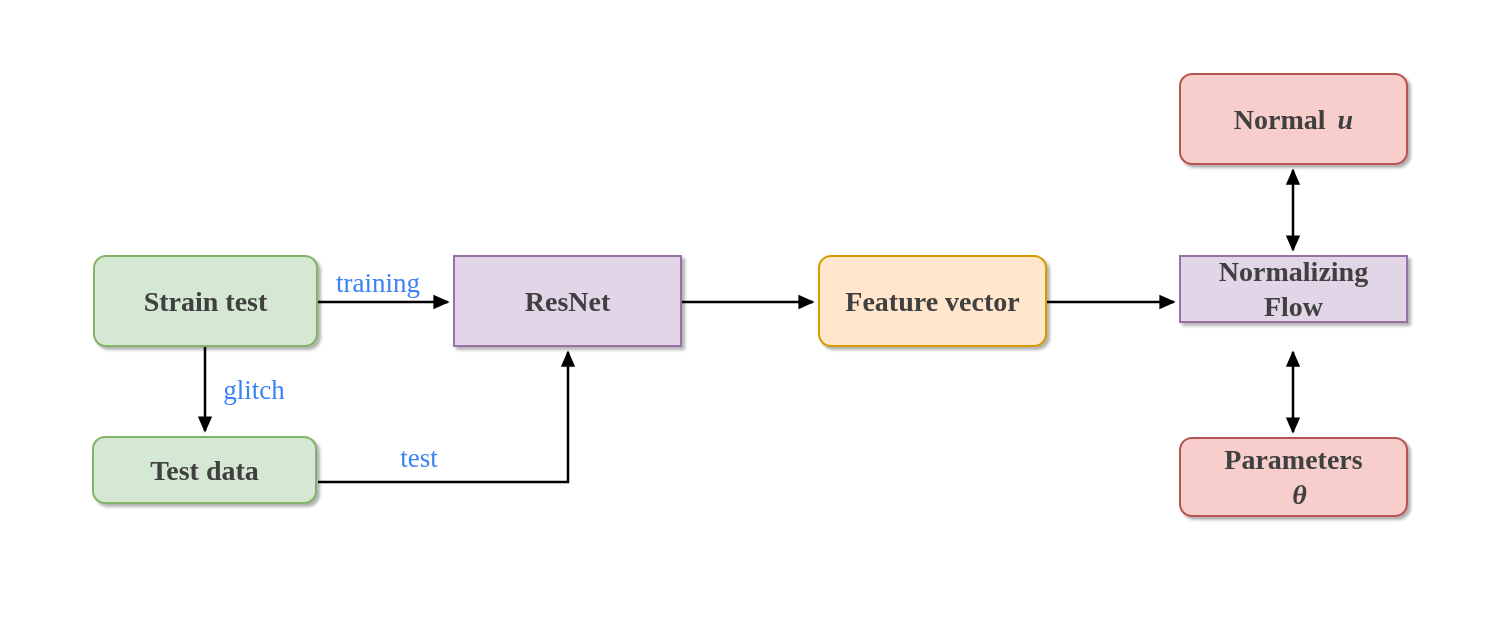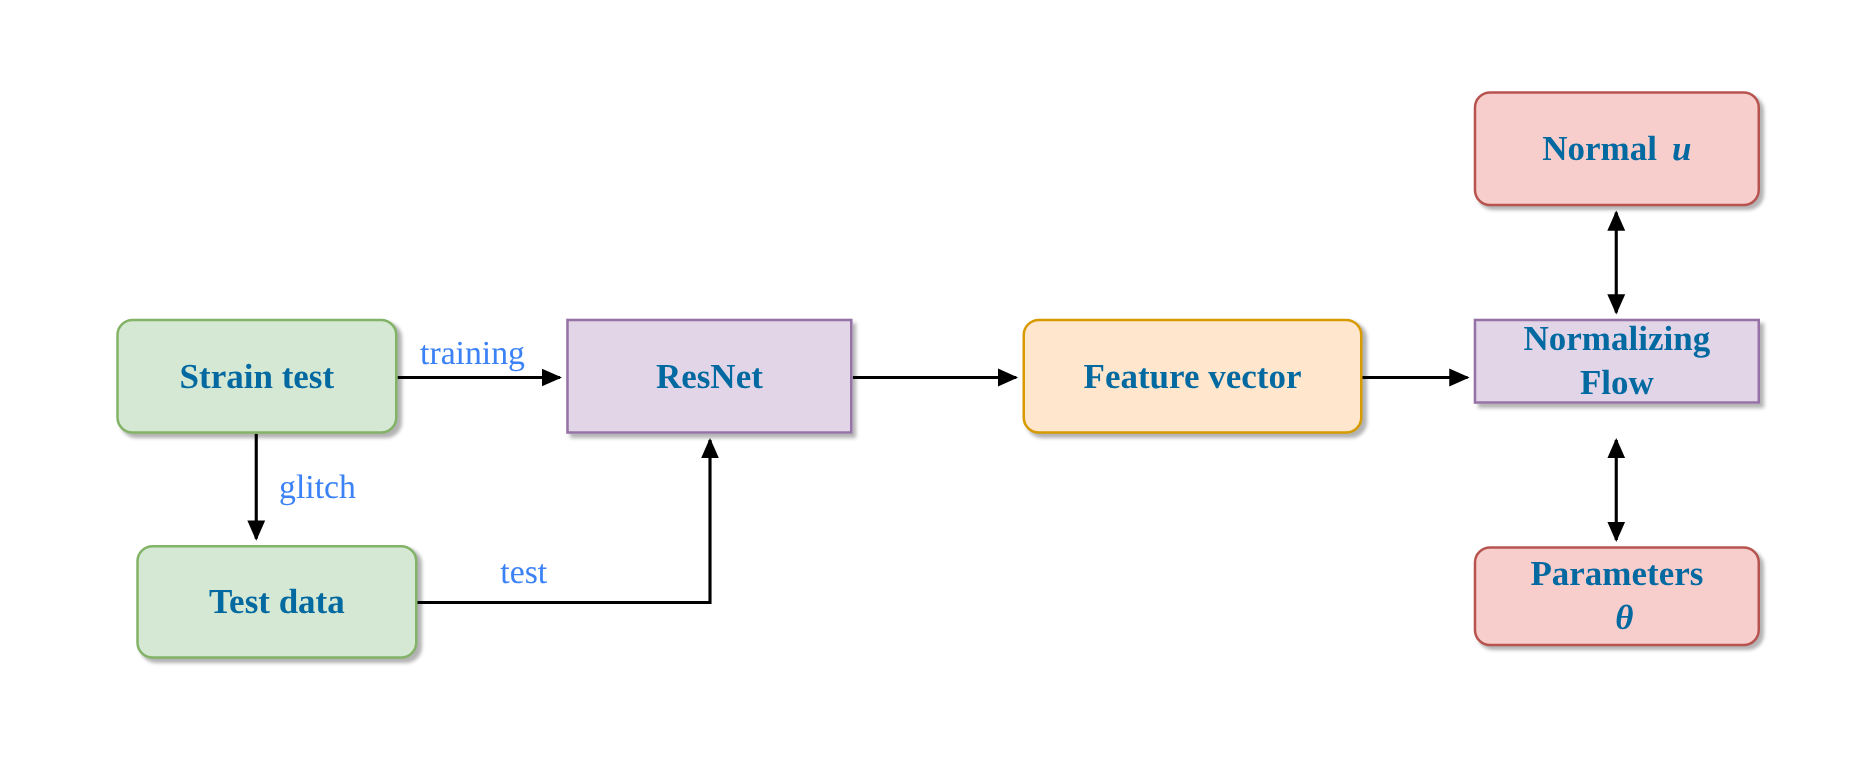--- a/index.html
+++ b/index.html
@@ -25,29 +25,29 @@
   .node {
     position: absolute;
     box-sizing: border-box;
     border: 2.5px solid #666;
     display: flex;
     align-items: center;
     justify-content: center;
     text-align: center;
     font-weight: bold;
     font-size: 28px;
-    color: #0369a1;
+    color: #404040;
     line-height: 1.25;
     box-shadow: 3px 3px 3px rgba(0,0,0,0.3);
   }
   .rounded { border-radius: 13px; }
   .node-strain   { left: 93px;   top: 255px; width: 225px; height: 92px; }
-  .node-test     { left: 109px;   top: 436px; width: 225px; height: 91px; font-family: Liberation Serif, serif; }
+  .node-test     { left: 92px;   top: 436px; width: 225px; height: 68px; font-family: Liberation Serif, serif; }
   .node-resnet   { left: 453px;  top: 255px; width: 229px; height: 92px; }
-  .node-feature  { left: 818px;  top: 255px; width: 272px; height: 92px; }
+  .node-feature  { left: 818px;  top: 255px; width: 229px; height: 92px; }
   .node-normflow { left: 1179px; top: 255px; width: 229px; height: 68px; padding: 0 28px; }
   .node-normal   { left: 1179px; top: 73px;  width: 229px; height: 92px; }
   .node-params   { left: 1179px; top: 437px; width: 229px; height: 80px; flex-direction: column; }
   .math {
     font-style: italic;
     font-weight: bold;
     margin-left: 12px;
   }
   .edge-label {
     position: absolute;

